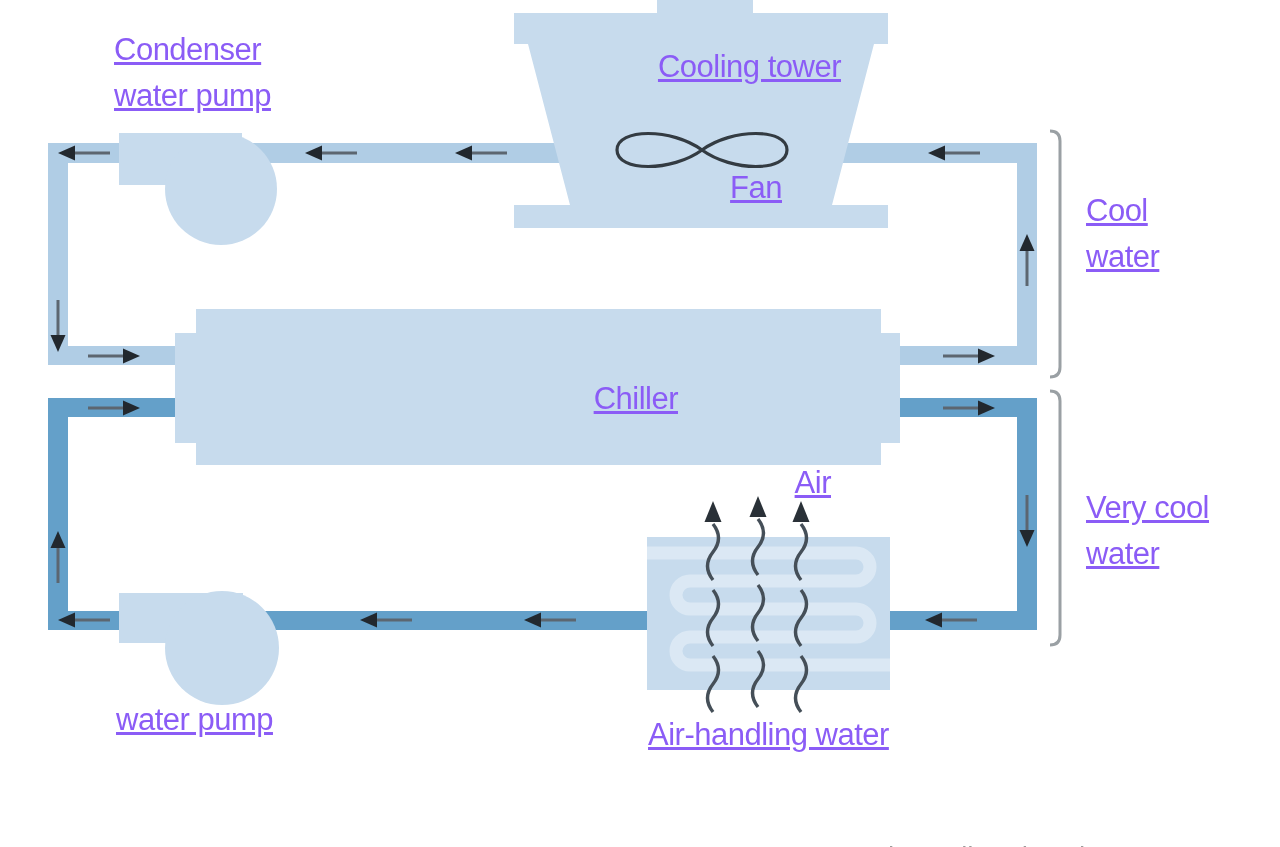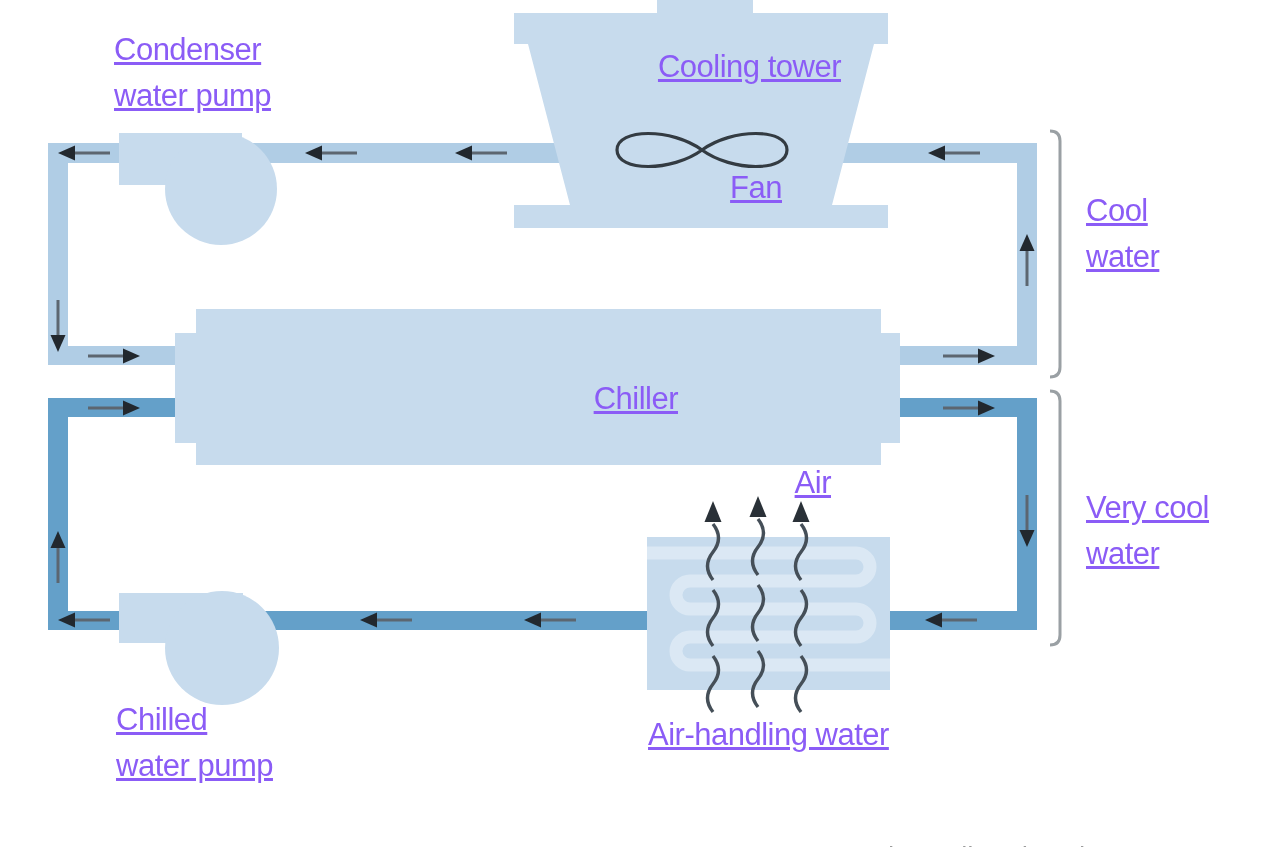--- a/index.html
+++ b/index.html
@@ -129,19 +129,18 @@
     <div>water</div>
   </div>
 
   <div class="label center" style="left:731px;top:460px;width:100px;">Air</div>
 
   <div class="label" style="left:648px;top:712px;">
     <div>Air-handling water</div>
   </div>
 
   <div class="label" style="left:116px;top:697px;">
-    <div>Chilled</div>
     <div>water pump</div>
   </div>
 
   <div id="caption">Source: Encyclopaedia Britannica, Inc.</div>
 
 </div>
 
 </body></html>

